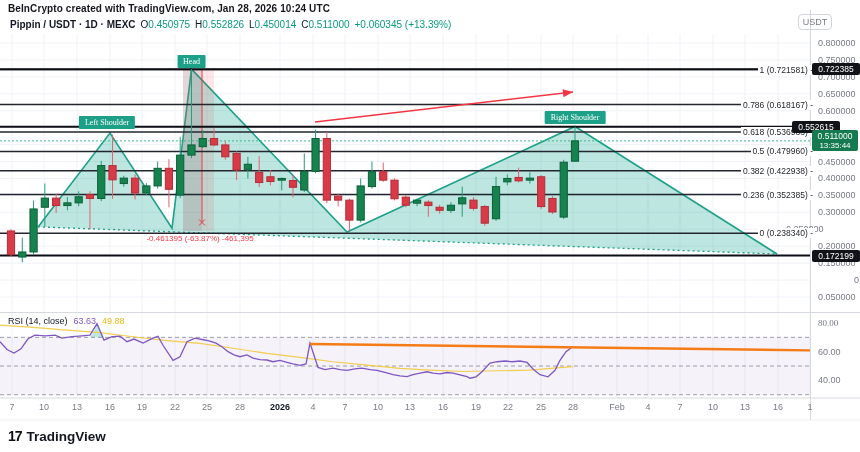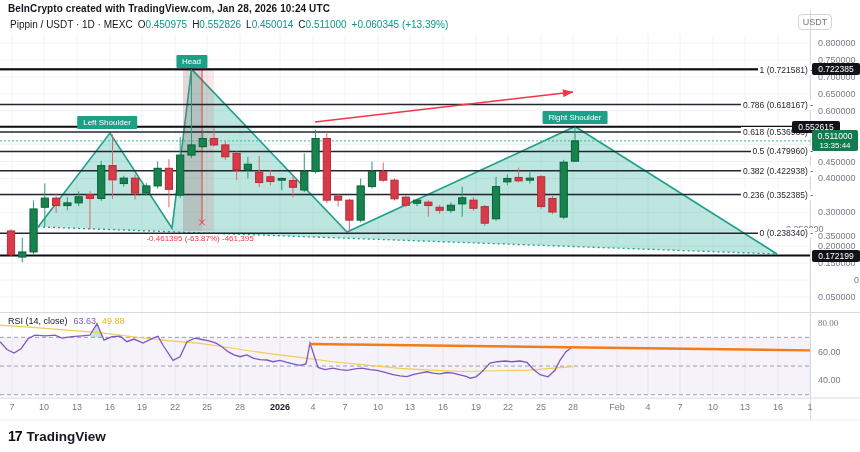--- a/index.html
+++ b/index.html
@@ -4,27 +4,27 @@
 <style>
   html,body{margin:0;padding:0;background:#fff;}
   #app{position:relative;width:860px;height:452px;background:#ffffff;overflow:hidden;
        font-family:"Liberation Sans", sans-serif;}
   #gfx{position:absolute;left:0;top:0;}
   .abs{position:absolute;white-space:nowrap;}
   .hdr{font-size:10px;font-weight:700;color:#15171c;letter-spacing:.1px;}
   .sym{font-size:10px;color:#131722;display:flex;gap:5px;align-items:center;}
   .sym .v{color:#089981;}
   .sym .k{color:#131722;}
-  .sym .nm{font-weight:400;}
+  .sym .nm{font-weight:700;}
   .ptick{font-size:9px;color:#787b86;}
   .ttick{font-size:9px;color:#787b86;transform:translateX(-50%);}
   .ttick.bold{color:#131722;font-weight:700;}
   .fiblab{font-size:8.5px;color:#24272e;background:#fff;padding:0 2px;transform:translateY(-50%);}
   .patlab{font-size:8px;color:#fff;background:#1da088;padding:2px 6px;border-radius:1px;
-          transform:translateX(-50%);font-weight:500;}
+          transform:translateX(-50%);font-weight:500;font-family:Liberation Serif, serif;}
   .badge{font-size:8.5px;color:#fff;background:#111318;border-radius:2px;width:48px;height:12px;
          display:flex;align-items:center;justify-content:center;}
   .cbadge{font-size:8.5px;color:#fff;background:#157a50;border-radius:2px;width:46px;height:21px;
           display:flex;flex-direction:column;align-items:center;justify-content:center;line-height:10px;}
   .meas{font-size:8px;color:#f23645;transform:translateX(-50%);}
   .usdtbox{width:32px;height:14px;border:1px solid #d1d4dc;border-radius:4px;color:#787b86;
            font-size:9px;display:flex;align-items:center;justify-content:center;}
   .rsileg{font-size:9px;color:#131722;display:flex;gap:6px;}
   .rsileg .p{color:#7e57c2;}
   .rsileg .y{color:#efb90f;}
@@ -227,21 +227,21 @@
   <div class="abs usdtbox" style="left:798px;top:14px;">USDT</div>
 
   <div id="overlays">
       <div class="abs ptick" style="position:absolute;left:818px;top:38px;">0.800000</div>
       <div class="abs ptick" style="position:absolute;left:818px;top:54.933500000000016px;">0.750000</div>
       <div class="abs ptick" style="position:absolute;left:818px;top:71.86700000000003px;">0.700000</div>
       <div class="abs ptick" style="position:absolute;left:818px;top:88.8005px;">0.650000</div>
       <div class="abs ptick" style="position:absolute;left:818px;top:105.73400000000002px;">0.600000</div>
       <div class="abs ptick" style="position:absolute;left:818px;top:156.53450000000004px;">0.450000</div>
       <div class="abs ptick" style="position:absolute;left:818px;top:173.46800000000002px;">0.400000</div>
-      <div class="abs ptick" style="position:absolute;left:818px;top:190.40150000000003px;margin-top:41px;">0.350000</div>
+      <div class="abs ptick" style="position:absolute;left:818px;top:190.40150000000003px;">0.350000</div>
       <div class="abs ptick" style="position:absolute;left:818px;top:207.335px;">0.300000</div>
       <div class="abs ptick" style="position:absolute;left:786px;top:224.26850000000002px;">0.250000</div>
       <div class="abs ptick" style="position:absolute;left:818px;top:241.20200000000003px;">0.200000</div>
       <div class="abs ptick" style="position:absolute;left:818px;top:258.1355px;">0.150000</div>
       <div class="abs ptick" style="position:absolute;left:854px;top:275.0690000000001px;">0.100000</div>
       <div class="abs ptick" style="position:absolute;left:818px;top:292.0025px;">0.050000</div>
       <div class="abs ptick" style="position:absolute;left:818px;top:318px;font-family:Liberation Serif, serif;">80.00</div>
       <div class="abs ptick" style="position:absolute;left:818px;top:346.69px;">60.00</div>
       <div class="abs ptick" style="position:absolute;left:818px;top:375.38px;">40.00</div>
       <div class="abs ttick" style="position:absolute;left:12px;top:402px;">7</div>

